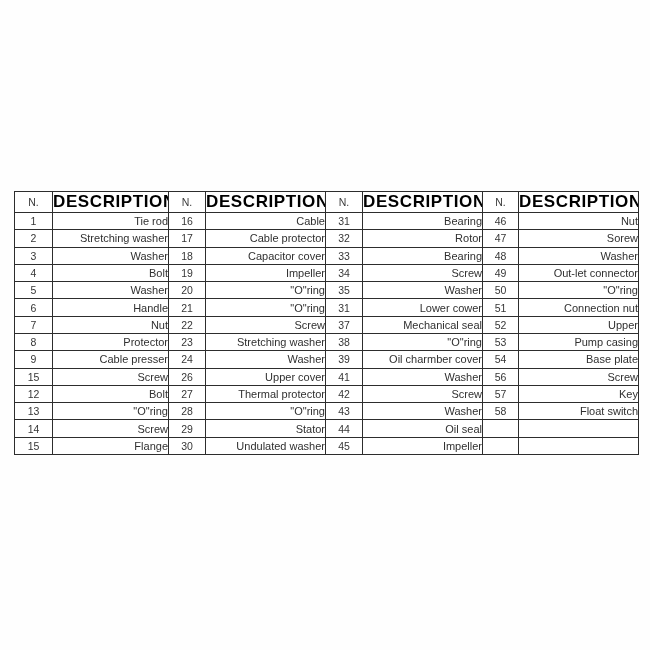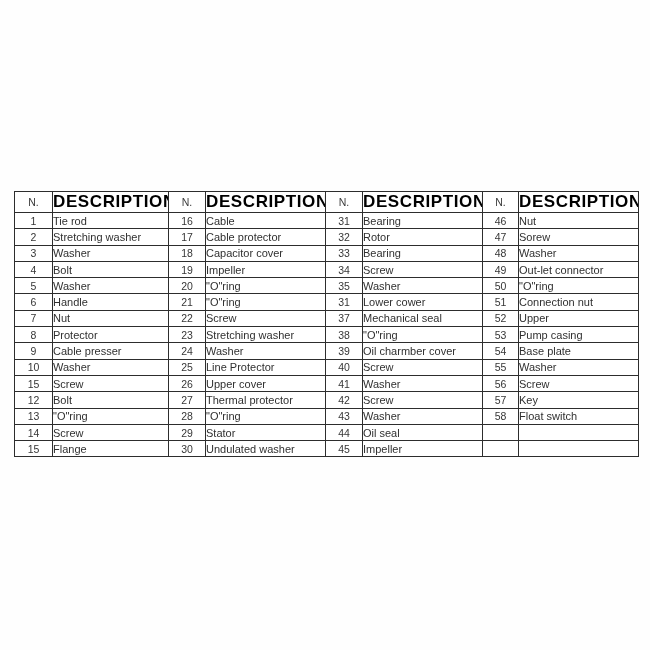--- a/index.html
+++ b/index.html
@@ -54,21 +54,21 @@
     letter-spacing: 0.6px;
   }
   td.num {
     font-size: 10.5px;
     color: #363636;
     text-align: center;
   }
   td.desc {
     font-size: 11px;
     color: #303030;
-    text-align: left;
+    text-align: right;
     padding-left: 7px;
   }
 </style>
 </head>
 <body>
 
 <div class="page">
   <table class="parts">
     <colgroup>
       <col style="width:38px">
@@ -177,30 +177,20 @@
           <td class="num">9</td>
           <td class="desc">Cable presser</td>
           <td class="num">24</td>
           <td class="desc">Washer</td>
           <td class="num">39</td>
           <td class="desc">Oil charmber cover</td>
           <td class="num">54</td>
           <td class="desc">Base plate</td>
         </tr>
         <tr>
-          <td class="num">10</td>
-          <td class="desc">Washer</td>
-          <td class="num">25</td>
-          <td class="desc">Line Protector</td>
-          <td class="num">40</td>
-          <td class="desc">Screw</td>
-          <td class="num">55</td>
-          <td class="desc">Washer</td>
-        </tr>
-        <tr>
           <td class="num">15</td>
           <td class="desc">Screw</td>
           <td class="num">26</td>
           <td class="desc">Upper cover</td>
           <td class="num">41</td>
           <td class="desc">Washer</td>
           <td class="num">56</td>
           <td class="desc">Screw</td>
         </tr>
         <tr>

